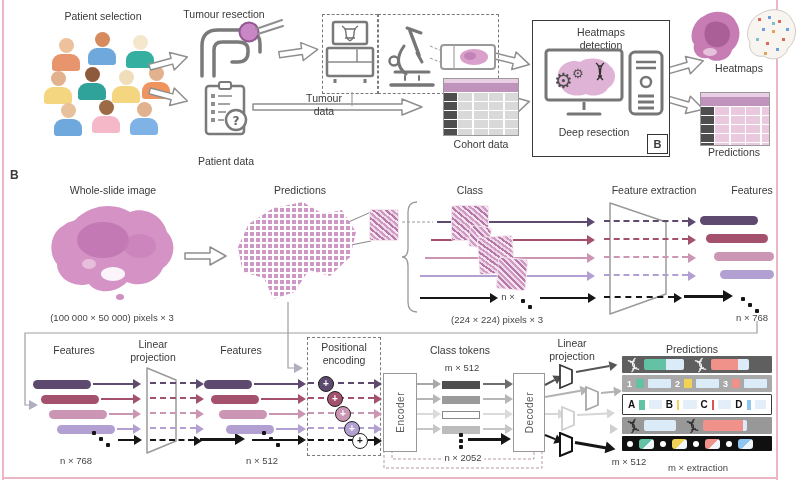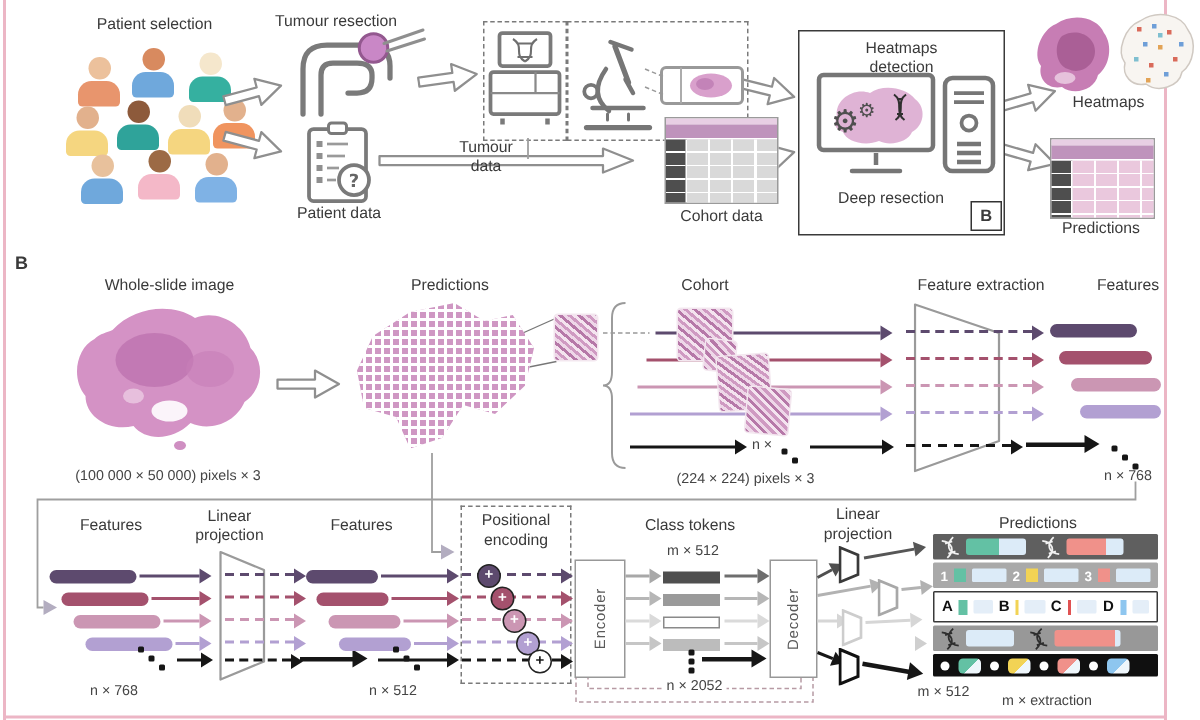--- a/index.html
+++ b/index.html
@@ -166,21 +166,21 @@
       </g>
     <g stroke="#9a9a9a" stroke-width="1.8">
         <path d="M16,16 h14"></path>
         <path d="M16,24 h12"></path>
         <path d="M16,32 h8"></path>
         <path d="M16,40 h6"></path>
       </g>
     <circle cx="34" cy="40" r="10" fill="#fff" stroke="#7a7a7a" stroke-width="2.5"></circle>
     <text x="34" y="44.5" text-anchor="middle" font-family="DejaVu Sans" font-size="12" font-weight="bold" fill="#666">?</text>
   </svg>
-  <div class="lbl" style="left:226px;top:136px">Patient data</div>
+  <div class="lbl" style="left:226px;top:155px">Patient data</div>
 
   <div class="dashbox" style="left:322px;top:14px;width:54px;height:78px"></div>
   <div class="dashbox" style="left:378px;top:14px;width:119px;height:78px"></div>
   <svg class="abs" width="50" height="66" viewBox="0 0 50 66" style="left:325px;top:20px">
     <rect x="8" y="2" width="34" height="22" rx="2" fill="#fff" stroke="#7a7a7a" stroke-width="2.5"></rect>
     <g fill="none" stroke="#6f6f6f" stroke-width="1.4">
       <path d="M17,6 c8,5 0,10 8,15 M33,6 c-8,5 0,10 -8,15"></path>
         <path d="M20,9 h10 M20,18 h10"></path>
     </g>
     <rect x="2" y="28" width="46" height="28" rx="2" fill="#fff" stroke="#7a7a7a" stroke-width="2.5"></rect>
@@ -316,21 +316,21 @@
   <div class="lbl dim" style="left:112px;top:312px">(100 000 × 50 000) pixels × 3</div>
 
   <svg class="blk abs" width="44" height="24" style="left:184px;top:244px">
       <polygon points="1,9 26,9 26,3 42,12 26,21 26,15 1,15"></polygon>
     </svg>
 
   <div class="lbl" style="left:300px;top:184px">Predictions</div>
   <div class="tess" style="left:238px;top:202px;width:118px;height:100px"></div>
   <div class="tile" style="left:370px;top:210px;width:28px;height:30px"></div>
 
-  <div class="lbl" style="left:470px;top:184px">Cohort</div>
+  <div class="lbl" style="left:470px;top:184px">Class</div>
   <div class="arr c1" style="left:437px;top:221px;width:150px"></div>
   <div class="arr c2" style="left:431px;top:239px;width:156px"></div>
   <div class="arr c3" style="left:425px;top:257px;width:162px"></div>
   <div class="arr c4" style="left:420px;top:275px;width:167px"></div>
   <div class="arr c5" style="left:420px;top:297px;width:70px"></div>
   <div class="arr c5" style="left:540px;top:297px;width:48px"></div>
   <div class="tile" style="left:452px;top:206px;width:36px;height:34px"></div>
   <div class="tile" style="left:470px;top:227px;width:20px;height:20px;transform:rotate(6deg)"></div>
   <div class="tile" style="left:479px;top:237px;width:34px;height:36px;transform:rotate(-4deg)"></div>
   <div class="tile" style="left:498px;top:259px;width:28px;height:30px;transform:rotate(5deg)"></div>

